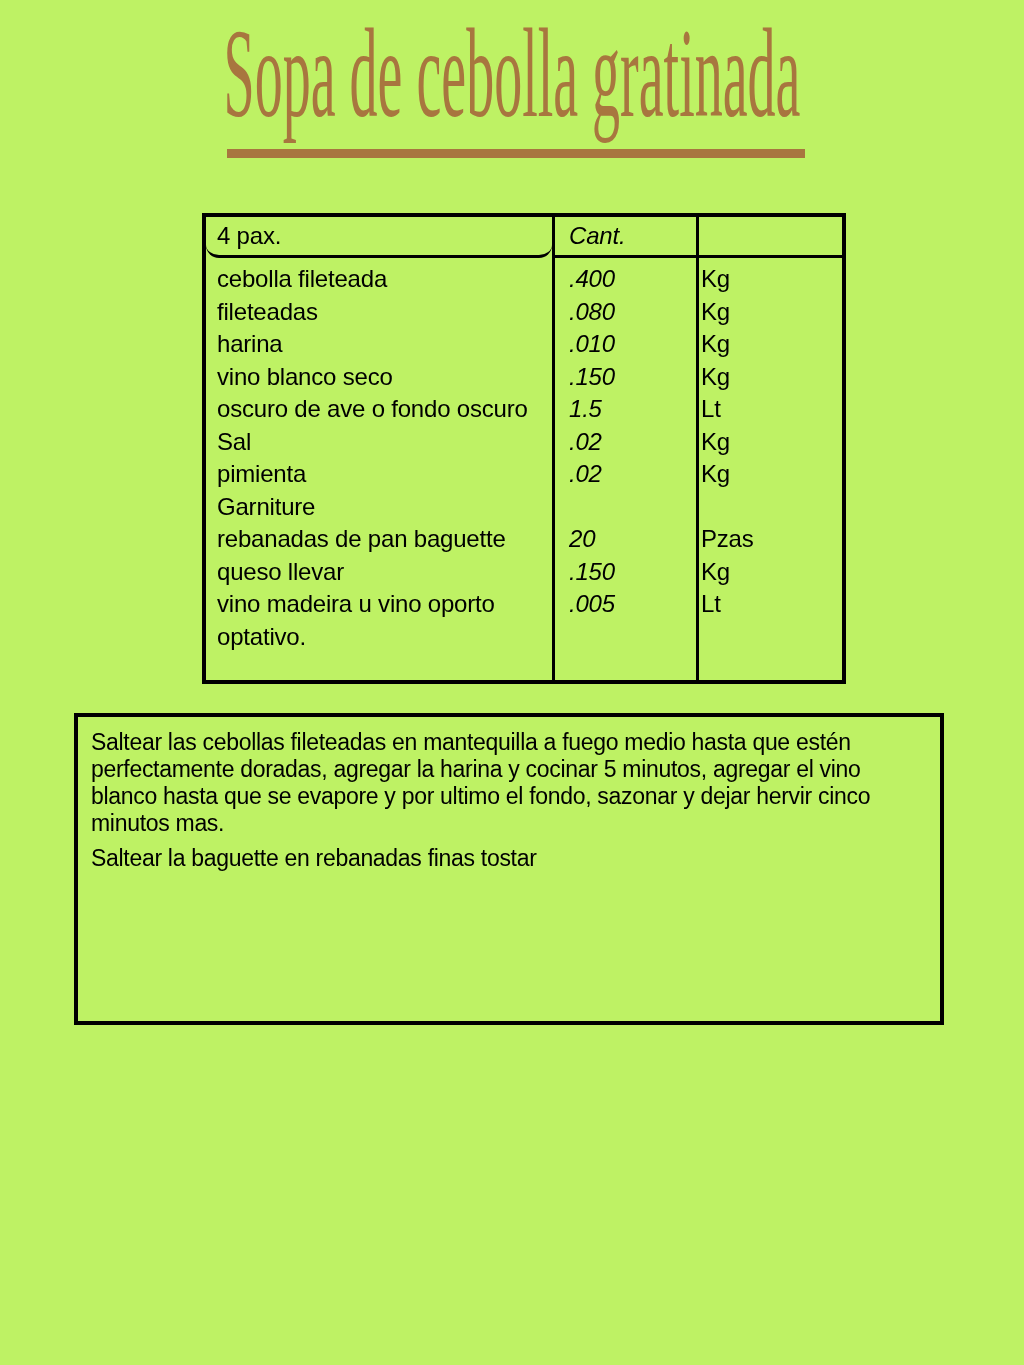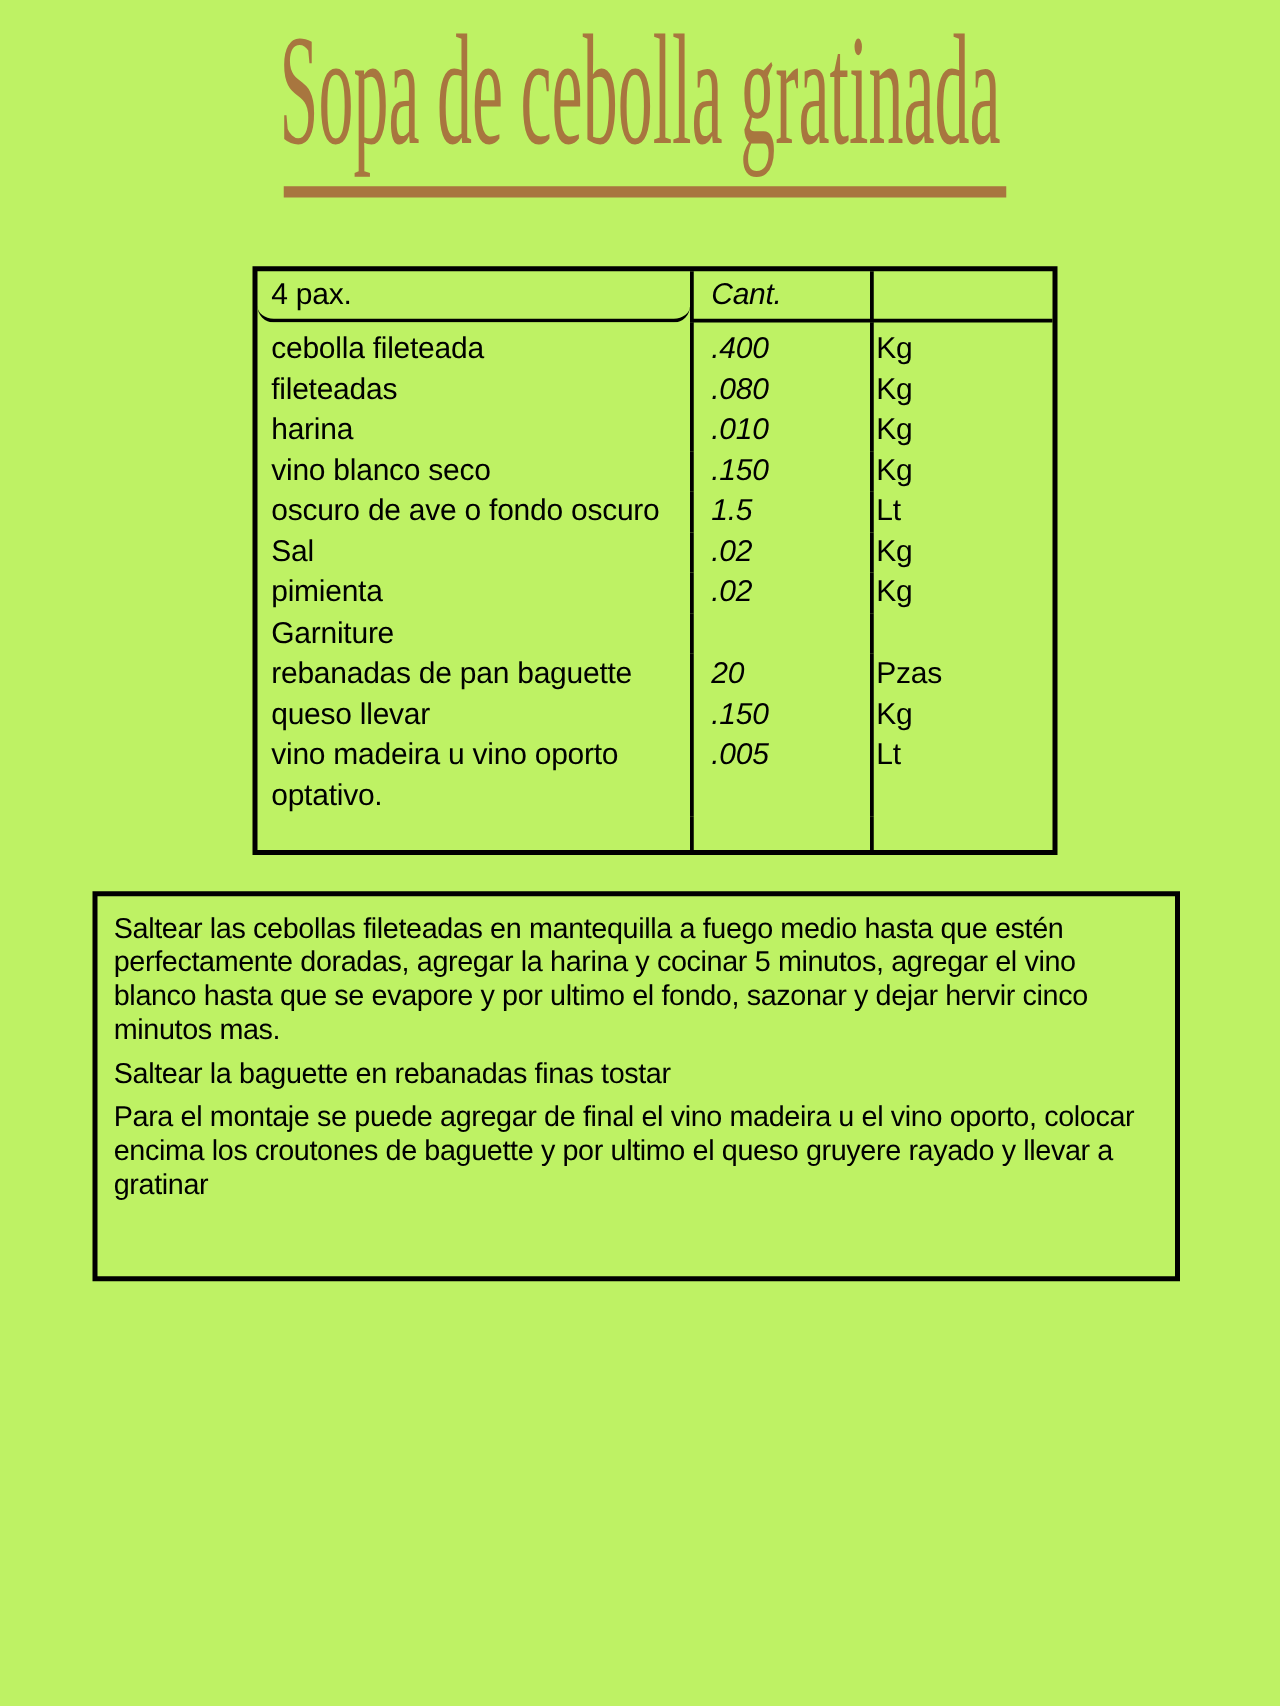--- a/index.html
+++ b/index.html
@@ -169,16 +169,15 @@
       <div class="cell c1"></div>
       <div class="cell c2"></div>
       <div class="cell c3"></div>
     </div>
 
   </div>
 
   <div class="ibox">
     <p>Saltear las cebollas fileteadas en mantequilla a fuego medio hasta que estén perfectamente doradas, agregar la harina y cocinar 5 minutos, agregar el vino blanco hasta que se evapore y por ultimo el fondo, sazonar y dejar hervir cinco minutos mas.</p>
     <p>Saltear la baguette en rebanadas finas tostar</p>
-    <p>Para el montaje se puede agregar de final el vino madeira u el vino oporto, colocar encima los croutones de baguette y por ultimo el queso gruyere rayado y llevar a gratinar</p>
   </div>
 
 </div>
 
 </body></html>

